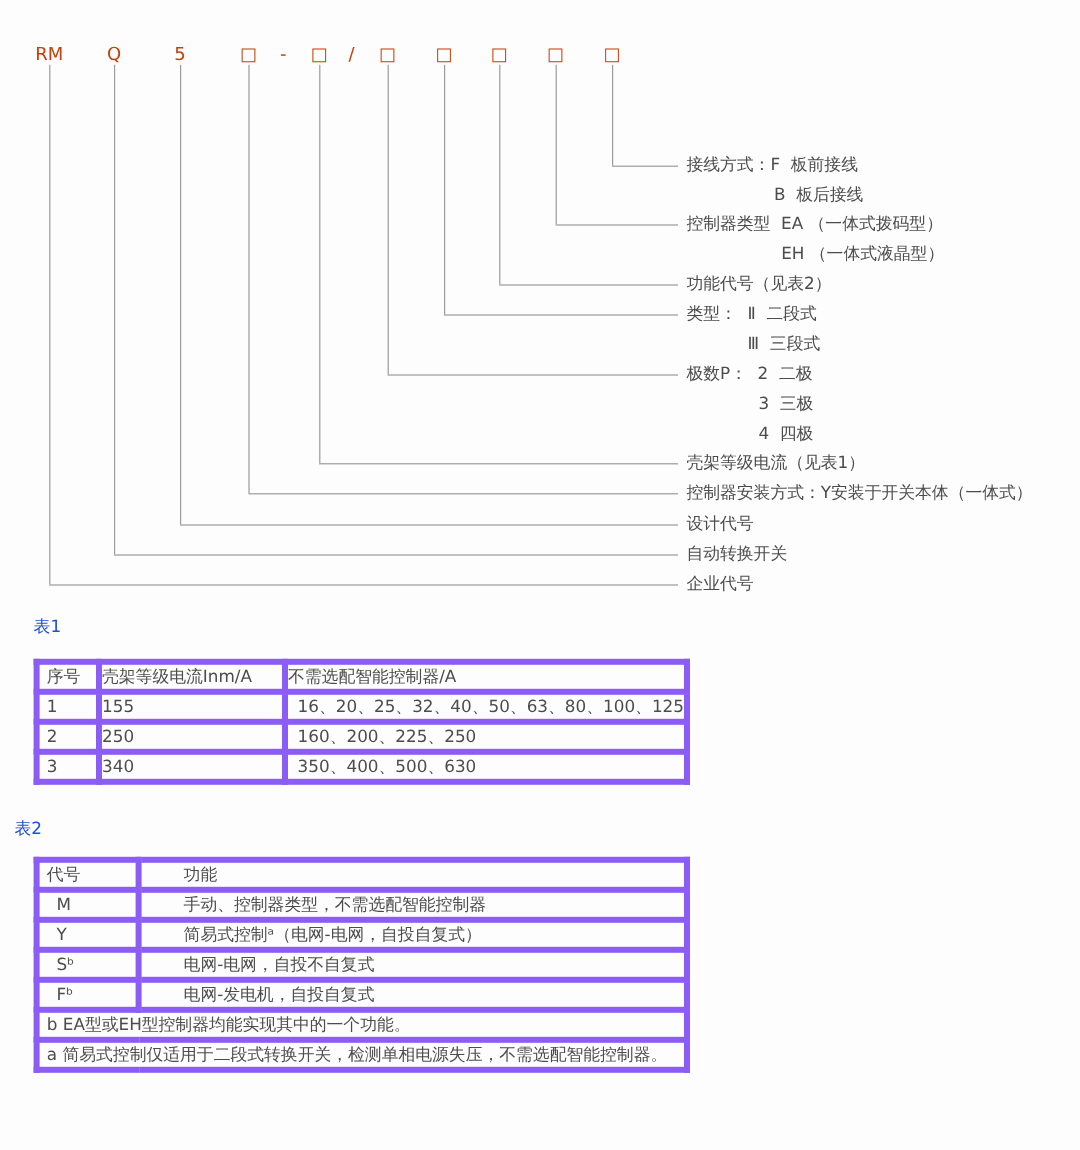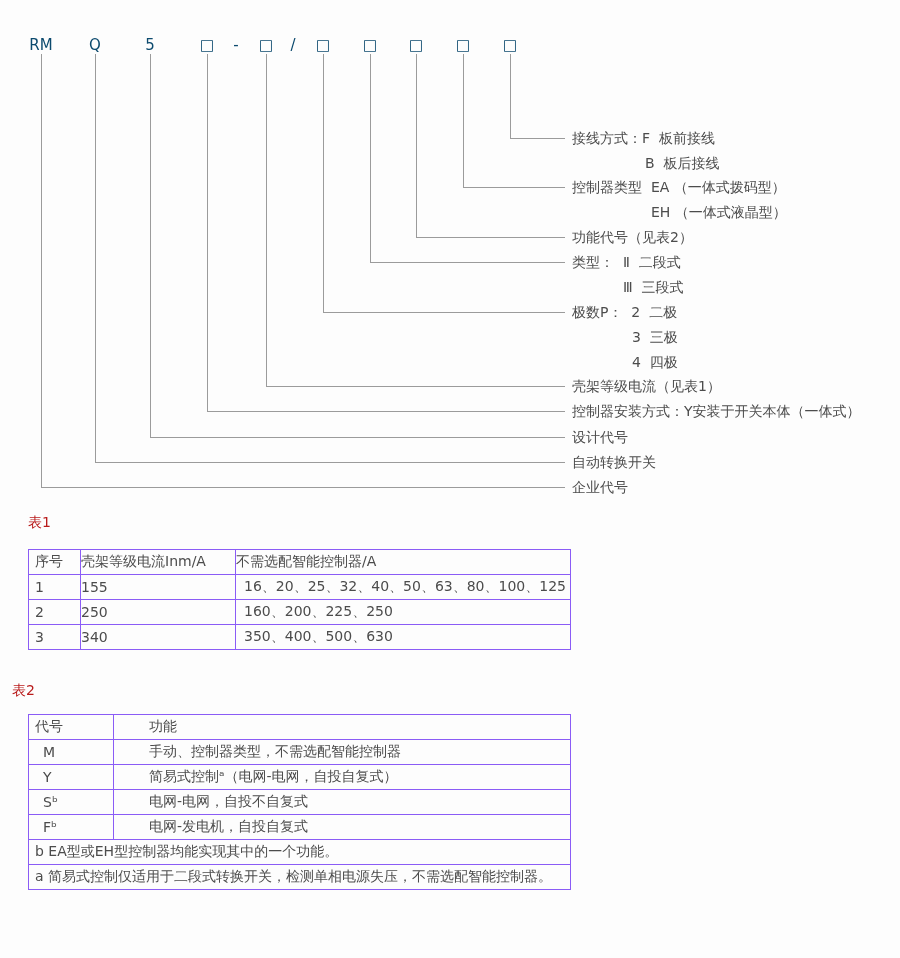--- a/index.html
+++ b/index.html
@@ -8,42 +8,42 @@
     background:#fdfdfd;
     font-family:"DejaVu Sans","Liberation Sans",sans-serif;
     color:#4c4c4c;
   }
   .page { position:relative; width:900px; height:958px; overflow:hidden; }
 
   
   .cp {
     position:absolute; top:36px;
     transform:translateX(-50%);
-    font-size:15px; color:#0c4a6e; white-space:pre;
+    font-size:15px; color:#c2410c; white-space:pre;
   }
 
   
   .vl { position:absolute; width:1px; background:#9b9b9b; }
   .hl { position:absolute; height:1px; background:#9b9b9b; }
 
   
   .lbl {
     position:absolute; font-size:14px; line-height:15px;
     color:#4c4c4c; white-space:pre;
   }
 
   
-  .cap { position:absolute; font-size:14px; color:#b91c1c; }
+  .cap { position:absolute; font-size:14px; color:#1d4ed8; }
 
   
   table.t {
     position:absolute; border-collapse:collapse; table-layout:fixed;
   }
   table.t th, table.t td {
-    border:1px solid #8b5cf6;
+    border:5px solid #8b5cf6;
     font-size:14px; font-weight:normal; color:#4c4c4c;
     height:25px; padding:0 4px 0 6px;
     text-align:left; vertical-align:middle;
     white-space:nowrap; overflow:hidden;
   }
   .ctr  { text-align:center; padding-left:0 !important; }
   .pad8 { padding-left:8px !important; }
   .pad14{ padding-left:14px !important; }
   .pad35{ padding-left:35px !important; }
 </style>

